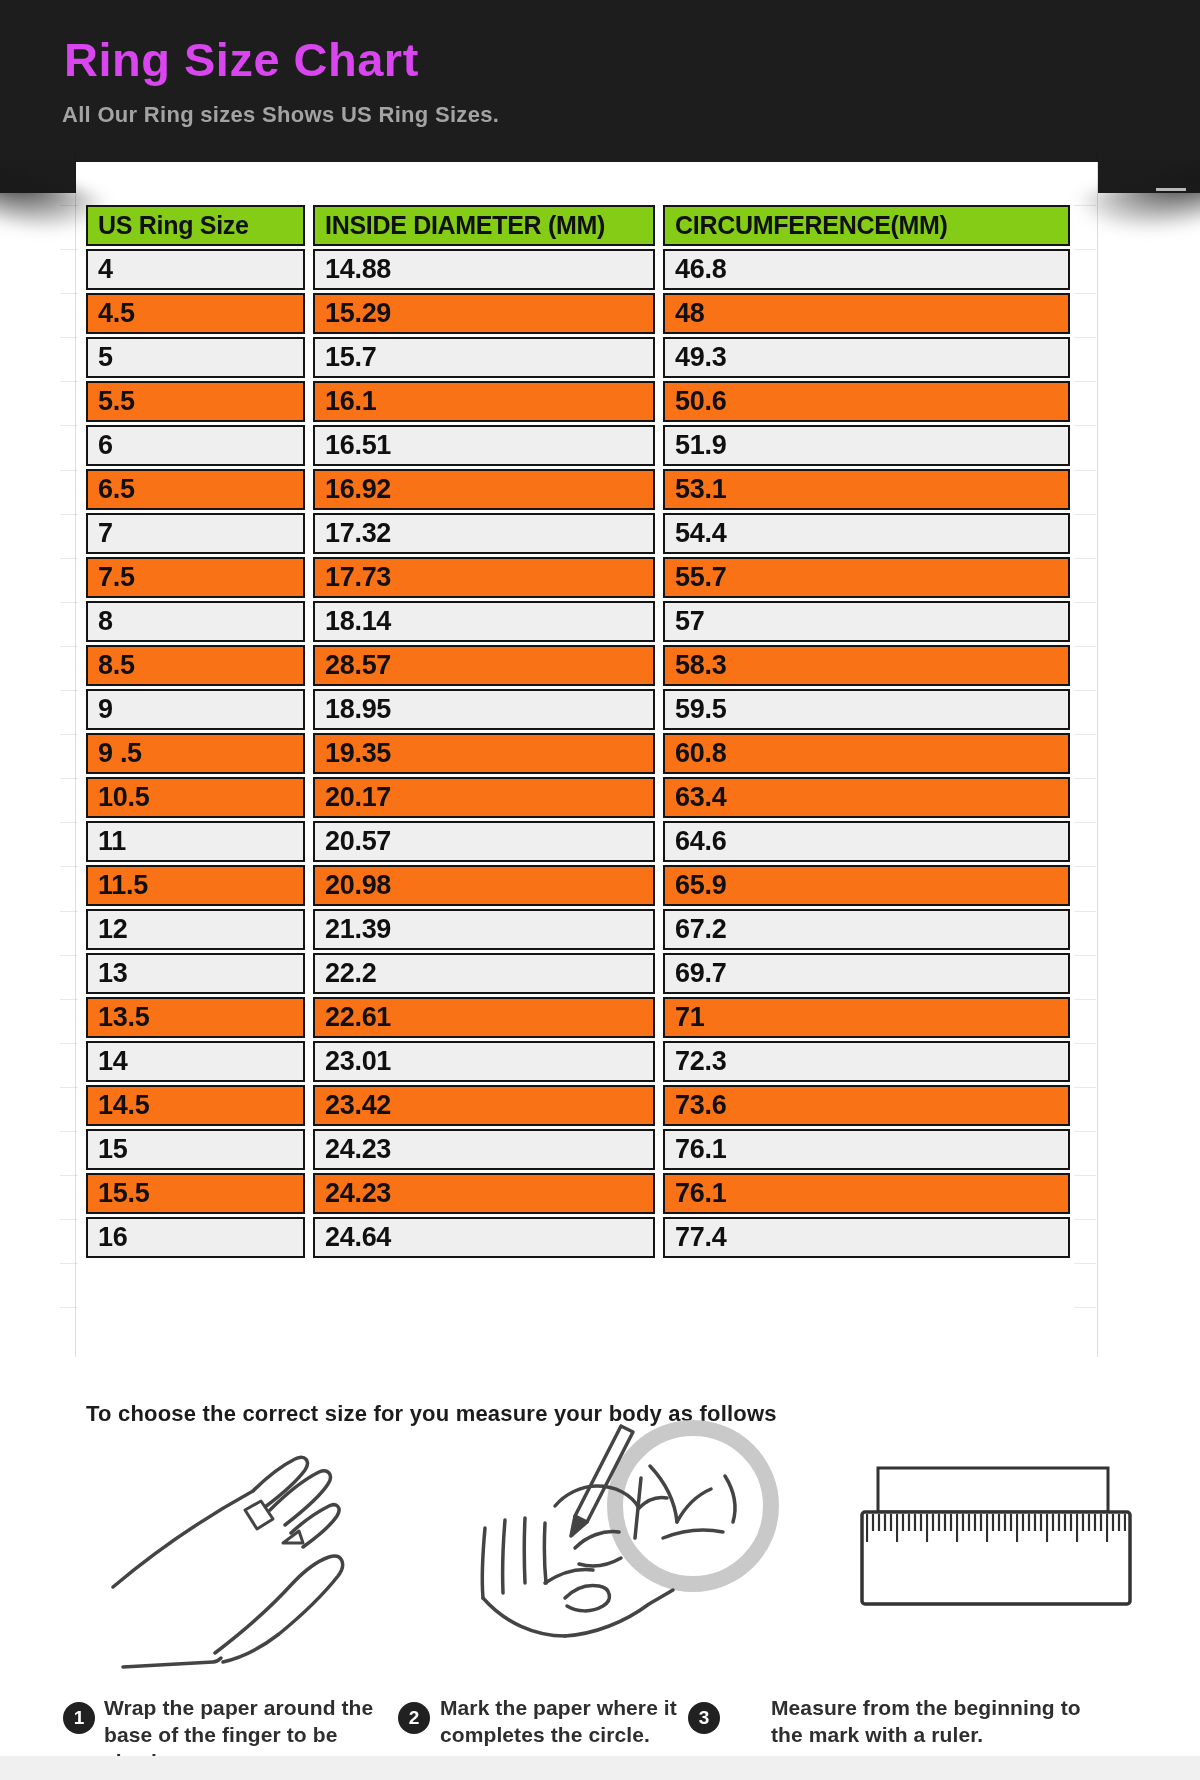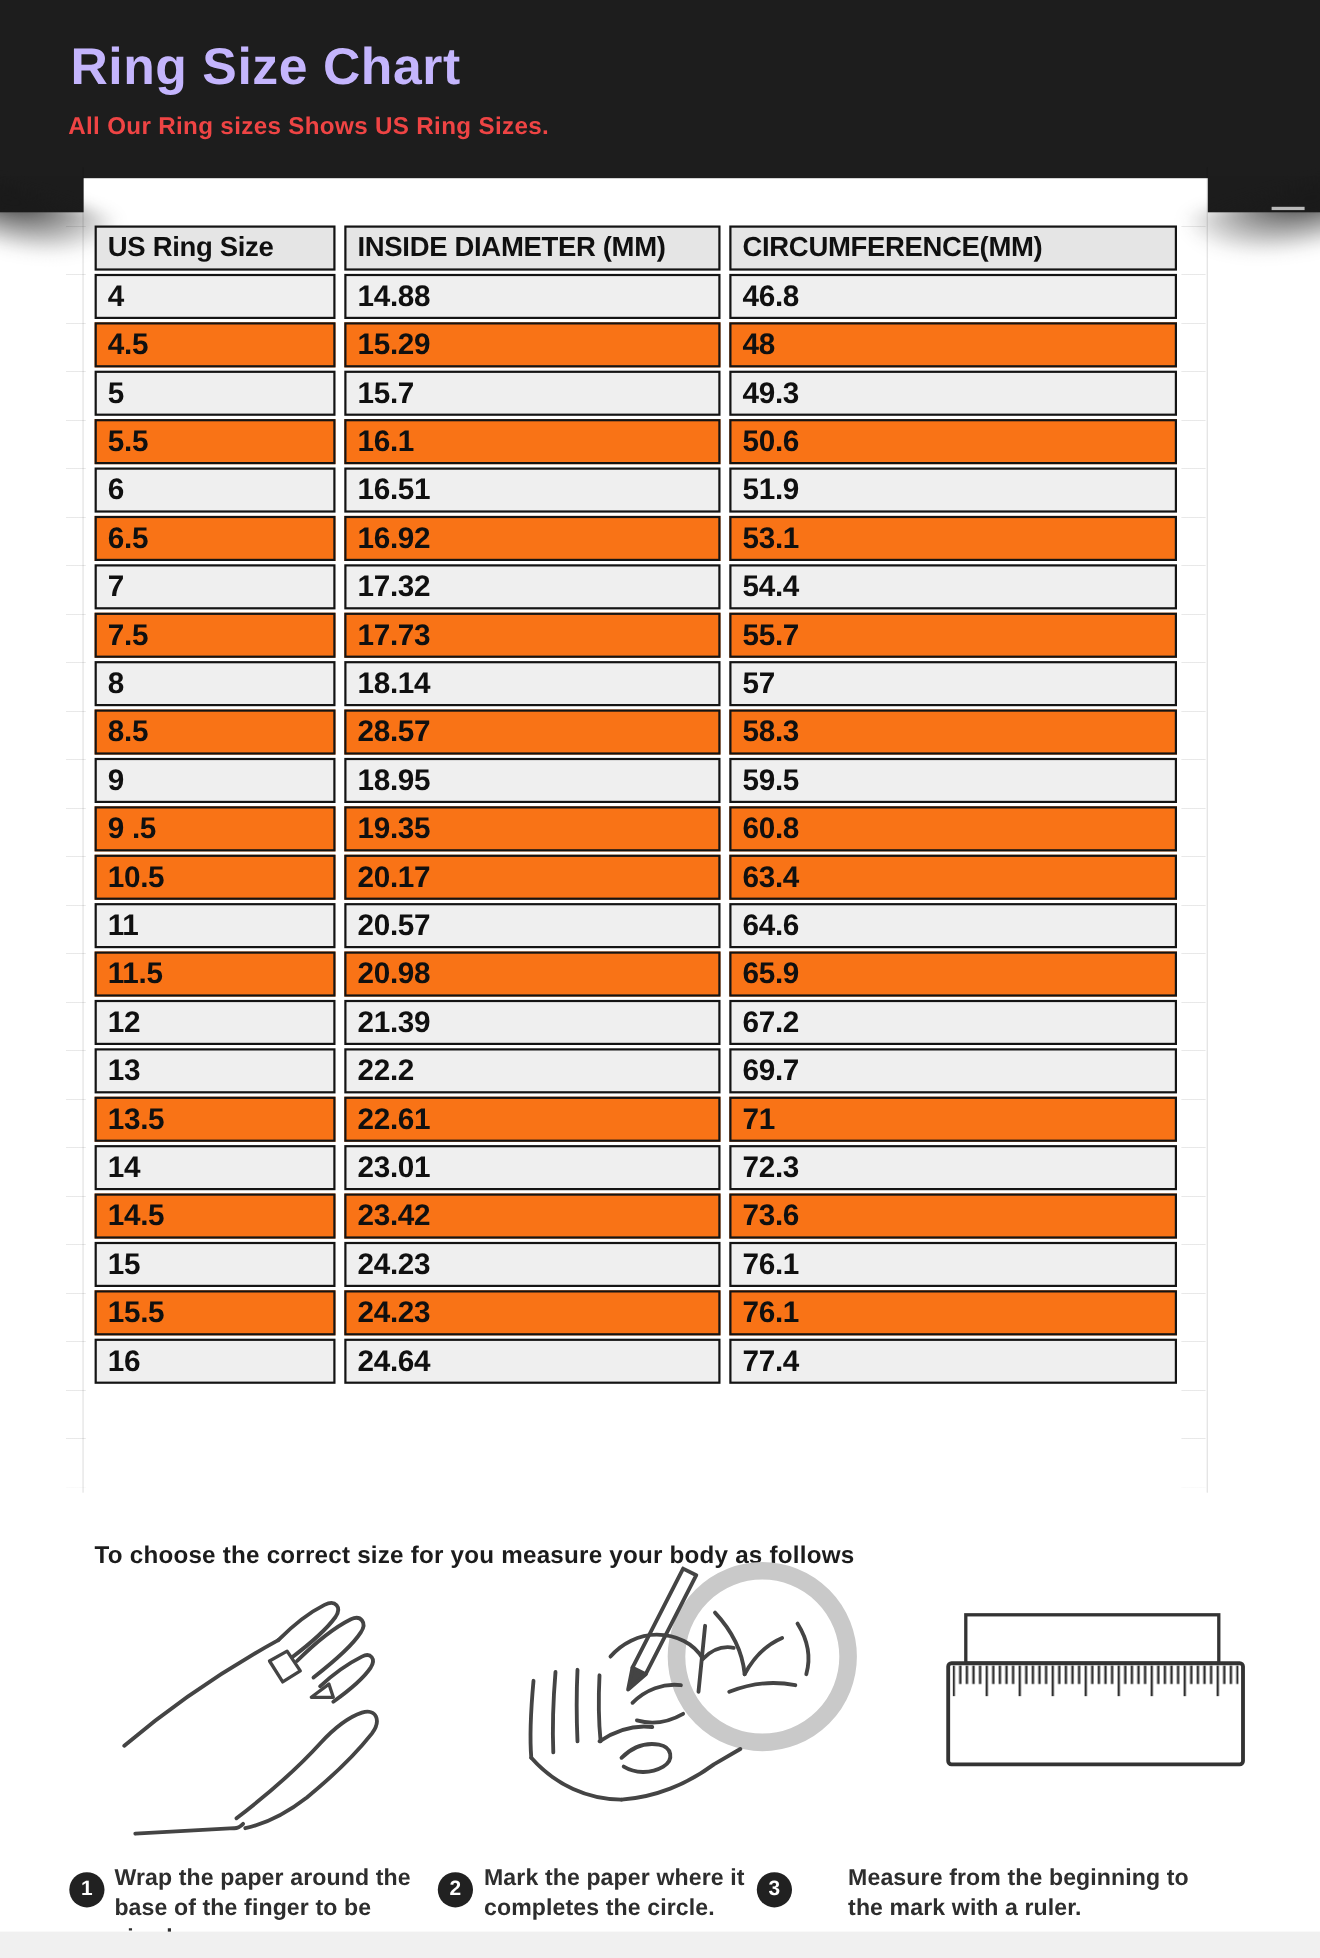--- a/index.html
+++ b/index.html
@@ -9,25 +9,25 @@
     font-family:"Liberation Sans", sans-serif;
     -webkit-font-smoothing:antialiased;
   }
   
   .banner{
     position:absolute;left:0;top:0;width:1200px;height:162px;
     background:#1d1d1d;color:#fff;
   }
   .banner-title{
     position:absolute;left:64px;top:32px;
-    font-size:47px;font-weight:700;letter-spacing:0.5px;color:#c4b5fd;
+    font-size:47px;font-weight:700;letter-spacing:0.5px;color:#d946ef;
   }
   .banner-subtitle{
     position:absolute;left:62px;top:102px;
-    font-size:22px;font-weight:600;color:#ef4444;letter-spacing:0.3px;
+    font-size:22px;font-weight:600;color:#a3a3a3;letter-spacing:0.3px;
   }
   .banner-tab{position:absolute;background:#1c1c1c;}
   .banner-tab.left{left:0;top:160px;width:76px;height:33px;}
   .banner-tab.right{right:0;top:160px;width:102px;height:33px;}
   .banner-smudge{
     position:absolute;filter:blur(7px);pointer-events:none;
   }
   .banner-smudge.left{
     left:-18px;top:182px;width:130px;height:60px;
     background:radial-gradient(ellipse at 15% 10%, rgba(25,25,25,.95) 0%, rgba(25,25,25,0) 65%);
@@ -57,21 +57,21 @@
     position:absolute;left:78px;top:202px;width:1000px;
     border-collapse:separate;border-spacing:8px 3px;
     table-layout:fixed;
   }
   .size-table th,.size-table td{
     border:2px solid #141414;height:41px;box-sizing:border-box;
     padding:0 0 0 10px;text-align:left;vertical-align:middle;
     font-weight:700;color:#101010;overflow:hidden;white-space:nowrap;
   }
   .size-table th{
-    background:#e5e5e5;font-size:25px;letter-spacing:-0.3px;
+    background:#84cc16;font-size:25px;letter-spacing:-0.3px;
   }
   .size-table td{font-size:27px;letter-spacing:-0.3px;}
   .size-table tr.odd td{background:#efefef;}
   .size-table tr.even td{background:#f97316;}
   
   .instruction-heading{
     position:absolute;left:86px;top:1401px;width:1000px;
     font-size:22px;font-weight:700;color:#1c1c1c;letter-spacing:0.2px;
   }
   

